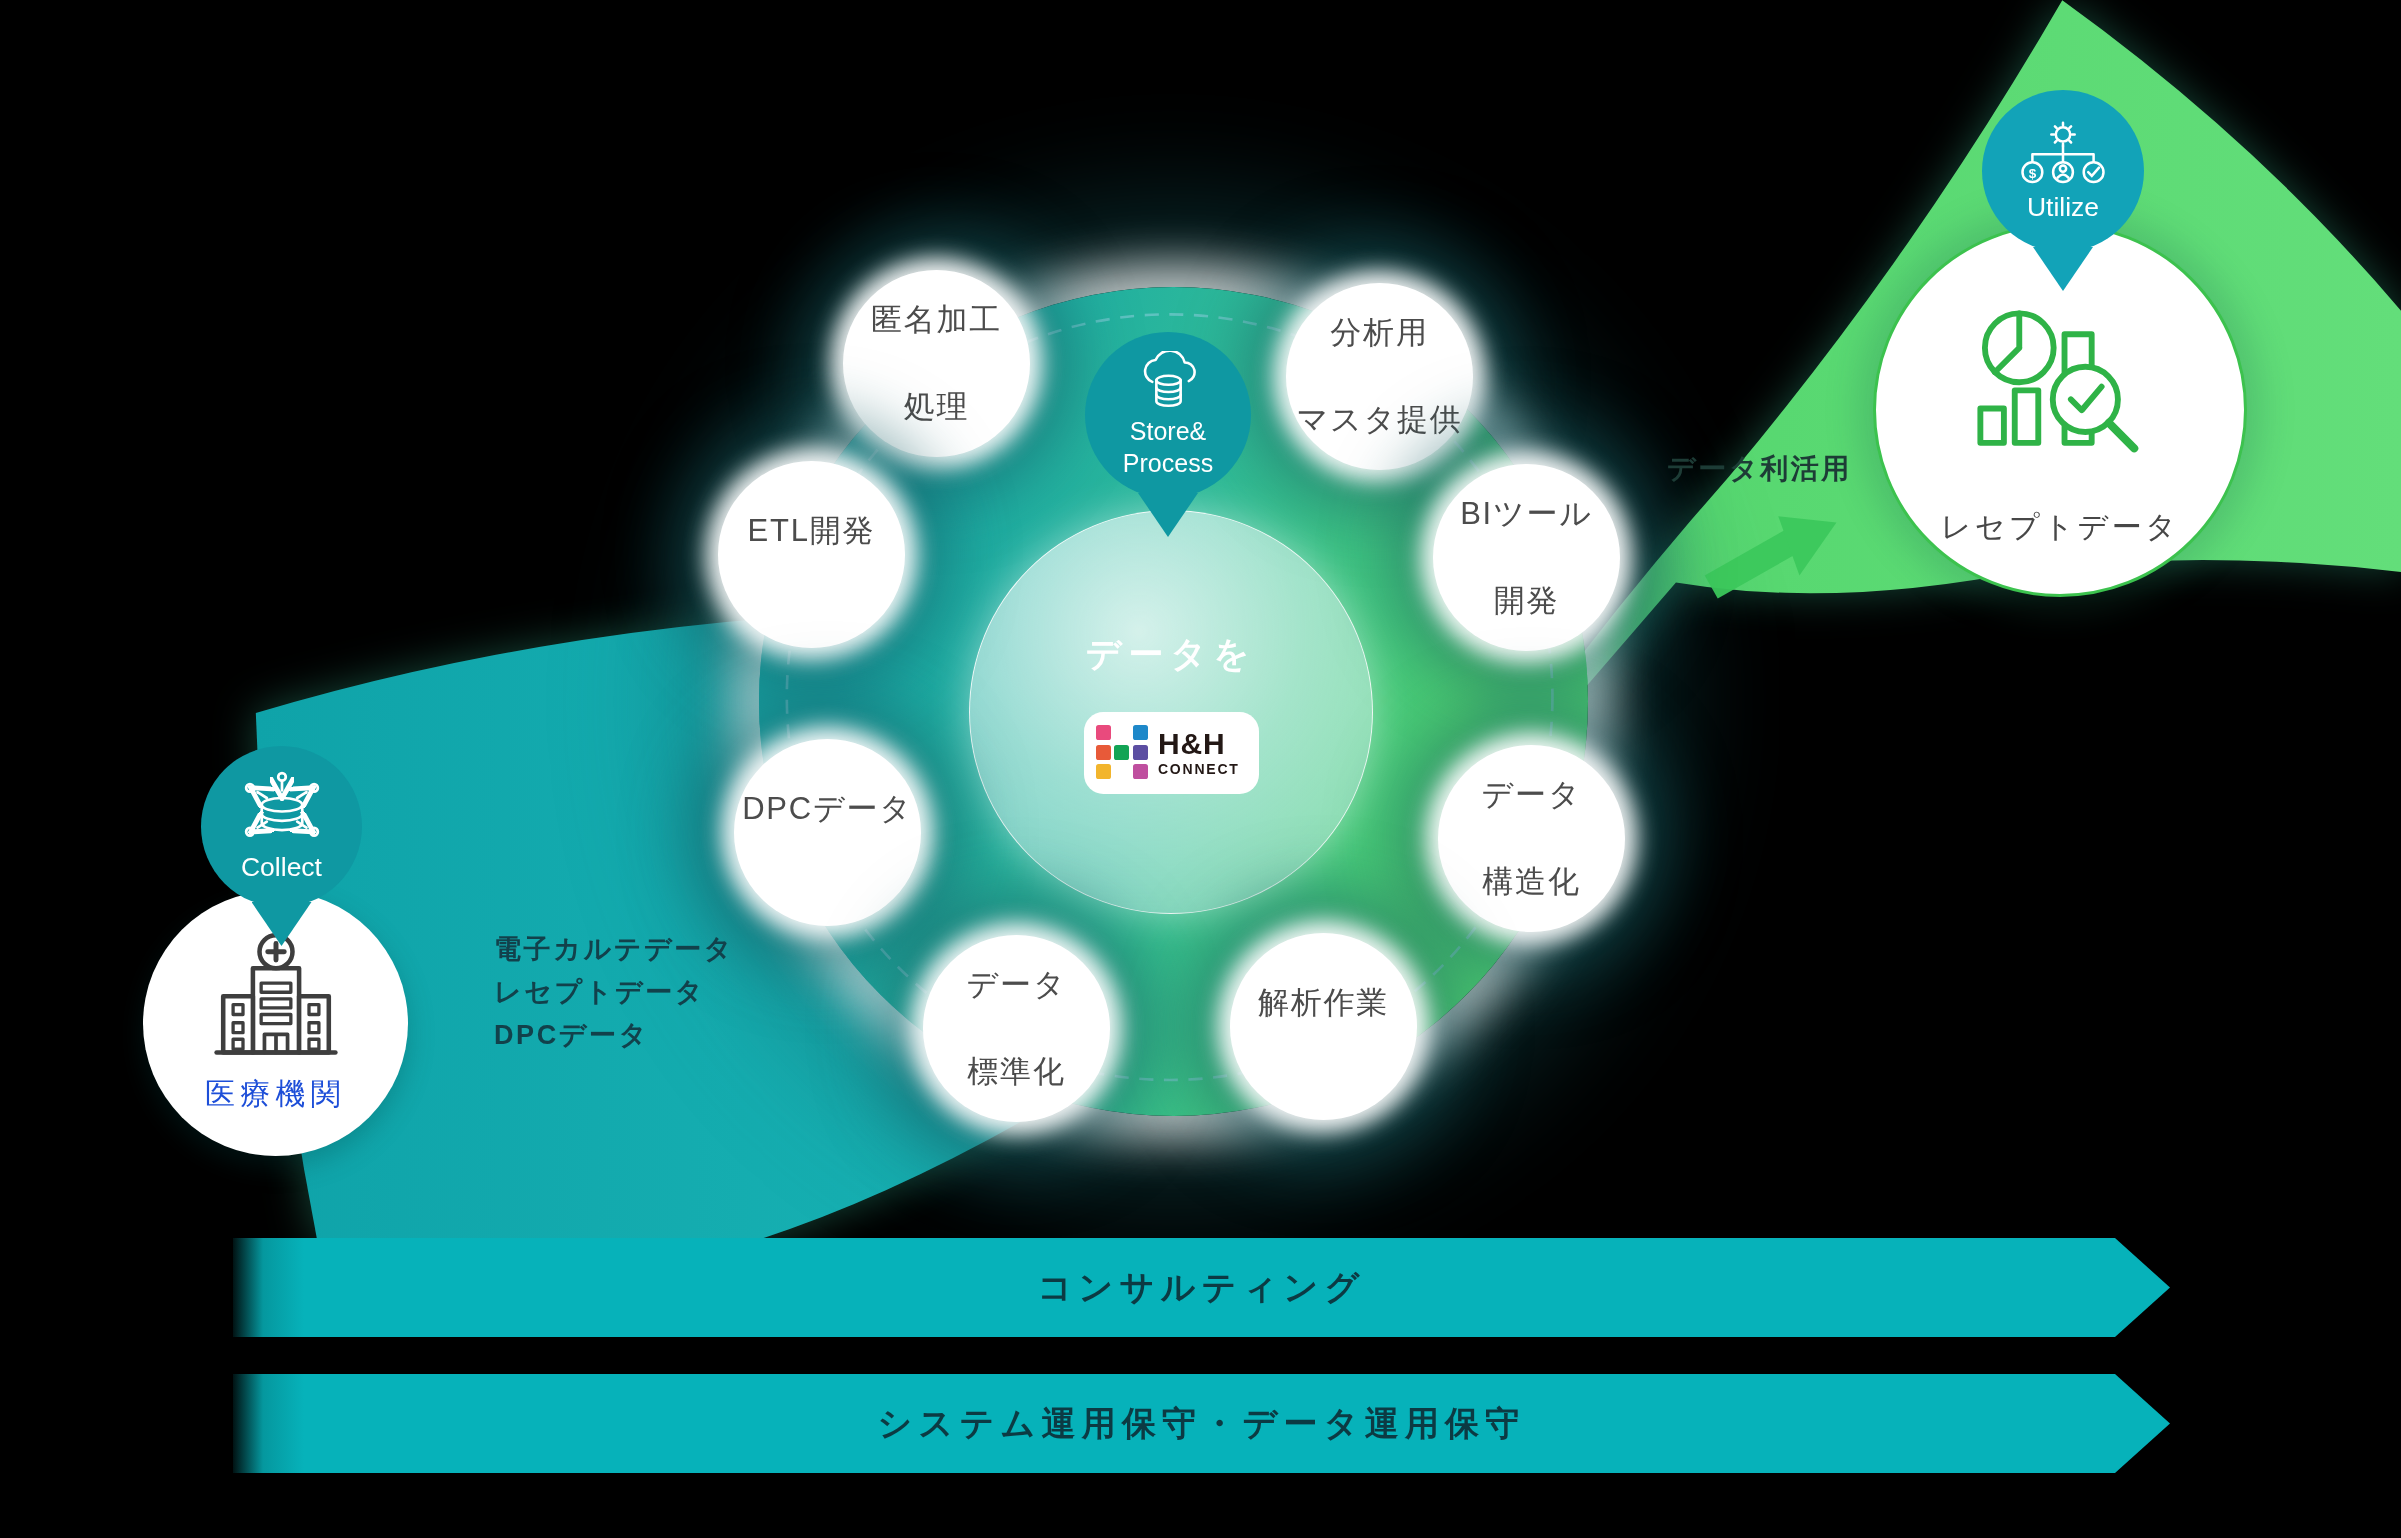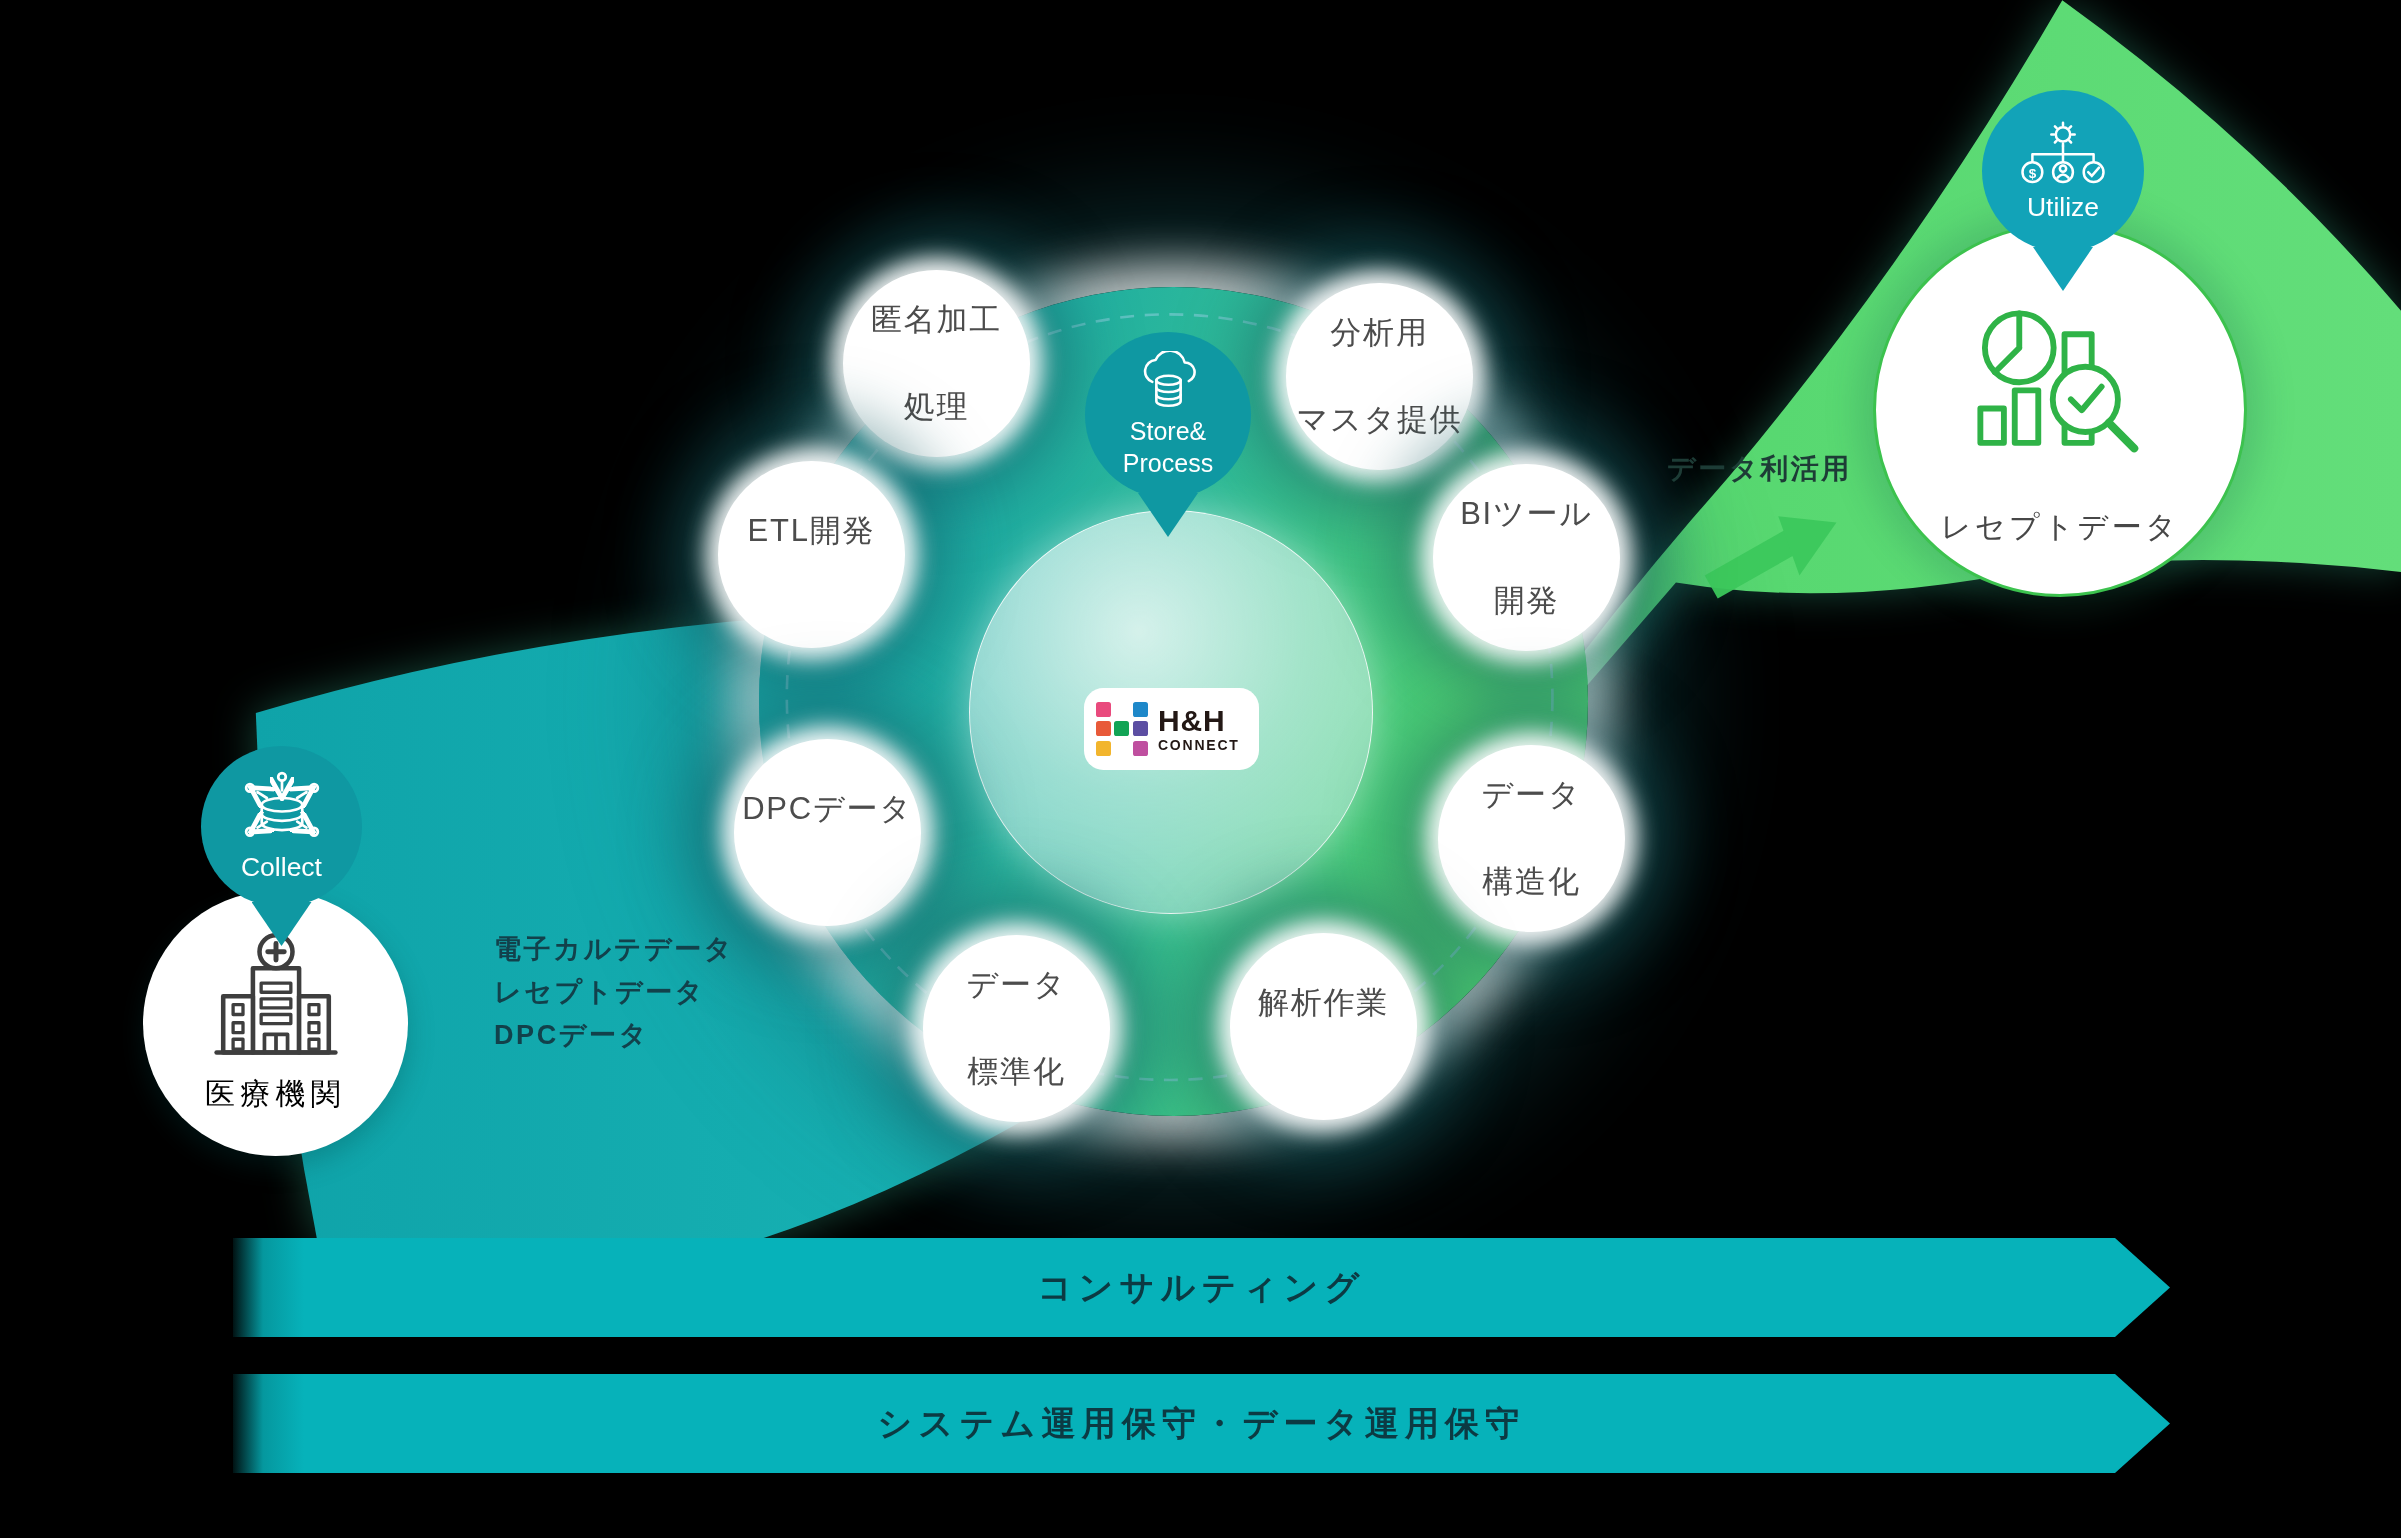--- a/index.html
+++ b/index.html
@@ -35,21 +35,21 @@
          clip-path:polygon(0 0,100% 0,50% 100%);}
   .teal-badge{background:#0f98a2;} .teal-badge .ptr{background:#0f98a2;}
   .blue-badge{background:#12a3b8;} .blue-badge .ptr{background:#12a3b8;}
   #badge-collect{left:201px;top:746px;width:161px;height:161px;font-size:26.5px;}
   #badge-store{left:1085px;top:332px;width:166px;height:166px;font-size:25px;line-height:1.25;}
   #badge-utilize{left:1982px;top:90px;width:162px;height:162px;font-size:26.5px;}
 
   
   #hospital-circle{left:143px;top:891px;width:265px;height:265px;border-radius:50%;background:#fff;
         z-index:6;display:flex;flex-direction:column;align-items:center;justify-content:center;
-        box-shadow:0 10.6px 26.5px rgba(0,70,70,0.28);color:#000000;font-size:30px;letter-spacing:5.3px;}
+        box-shadow:0 10.6px 26.5px rgba(0,70,70,0.28);color:#1d4ed8;font-size:30px;letter-spacing:5.3px;}
   #secondary-circle{left:1873px;top:223px;width:374px;height:374px;border-radius:50%;background:#fff;
         border:3.5px solid #3cc24e;z-index:6;display:flex;flex-direction:column;align-items:center;
         justify-content:flex-end;padding-bottom:46px;box-sizing:border-box;
         box-shadow:0 0 32px 16px rgba(30,110,80,0.22);color:#474747;font-size:30px;letter-spacing:3.5px;}
   #secondary-icons{position:absolute;left:50%;top:81px;transform:translateX(-50%);}
 
   
   #center-title{color:#fff;font-size:35px;font-weight:bold;letter-spacing:7px;line-height:1.35;
         text-align:center;margin-bottom:34px;}
   #logo{width:175px;height:82px;background:#fff;border-radius:19.4px;display:flex;align-items:center;
@@ -97,20 +97,21 @@
 <svg id="deco-layer" class="abs" width="2401" height="1539" viewBox="0 0 2722 1744">
   <circle cx="1326" cy="790" r="434" fill="none" stroke="rgba(140,205,220,0.55)" stroke-width="3" stroke-dasharray="16 12"></circle>
   <g opacity="0.95">
     <path d="M1940 665 L2030 614" stroke="#3cc95c" stroke-width="30" fill="none"></path>
     <polygon points="2016,585 2082,592 2040,652" fill="#3cc95c"></polygon>
   </g>
 </svg>
 
 <div id="center-circle" class="abs">
   <div id="center-title">
+    <div>データを</div>
   </div>
   <div id="logo">
     <div class="lg-grid">
       <span class="lg-sq" style="left:0;top:0;background:#e94a7d"></span>
       <span class="lg-sq" style="left:0;top:19.4px;background:#e85a39"></span>
       <span class="lg-sq" style="left:0;top:39px;background:#f2b52d"></span>
       <span class="lg-sq" style="left:18.5px;top:19.4px;background:#12a455"></span>
       <span class="lg-sq" style="left:37px;top:0;background:#1e88c9"></span>
       <span class="lg-sq" style="left:37px;top:19.4px;background:#5c4ea2"></span>
       <span class="lg-sq" style="left:37px;top:39px;background:#bf4f9f"></span>

